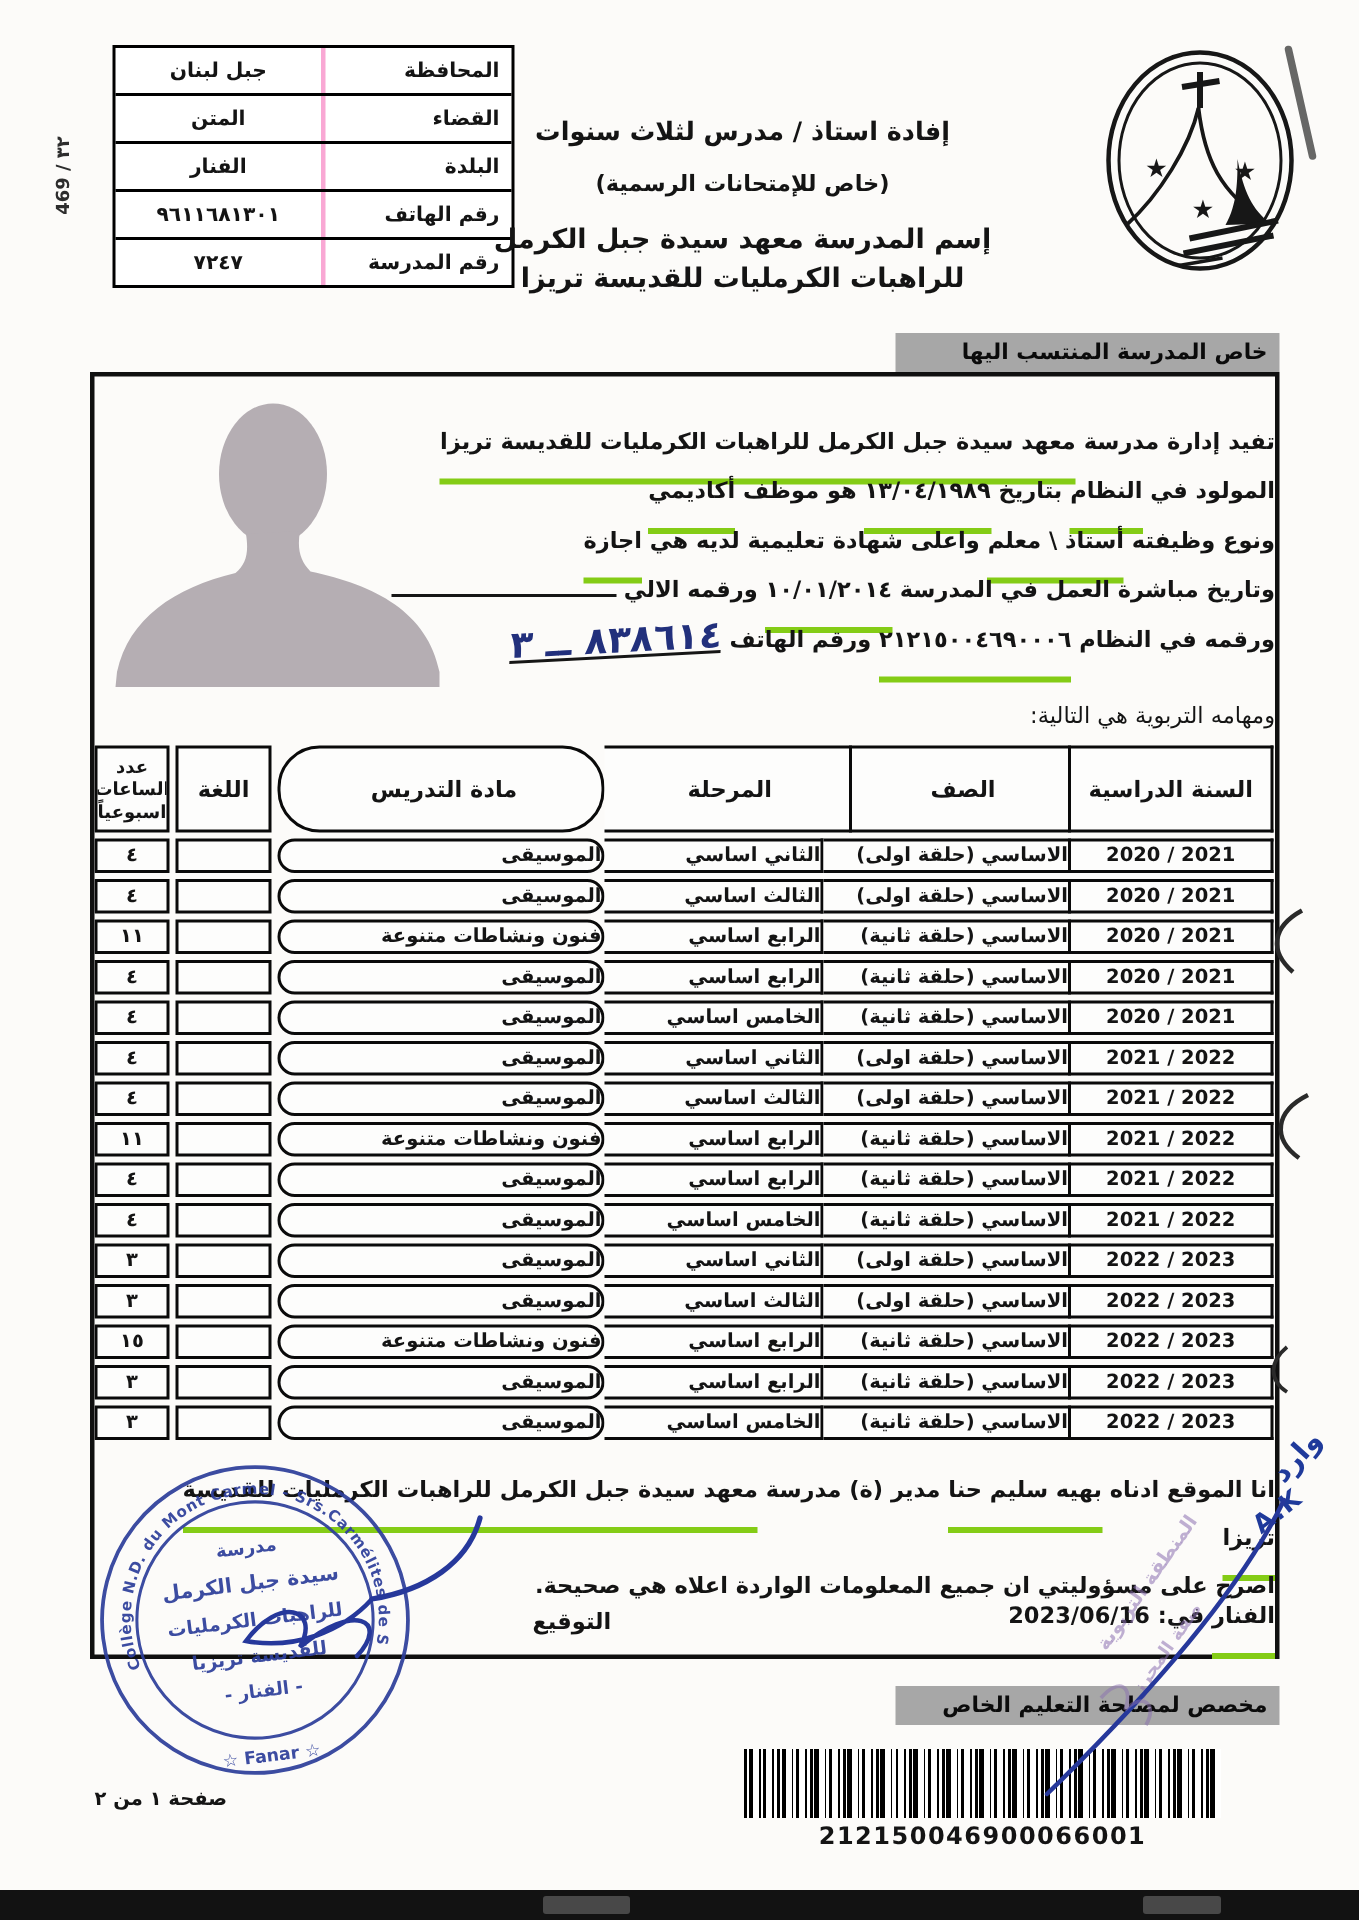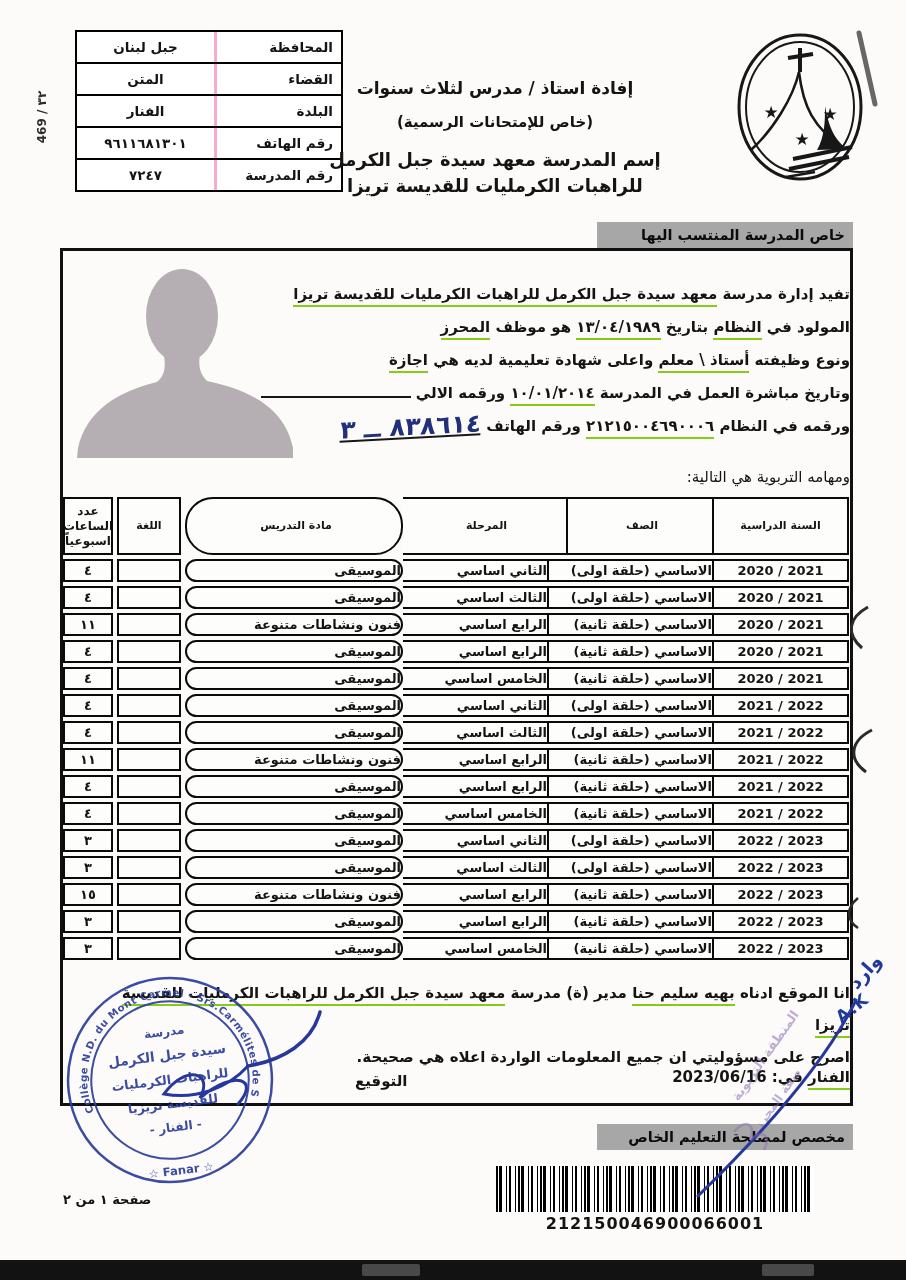--- a/index.html
+++ b/index.html
@@ -1,20 +1,20 @@
 <!DOCTYPE html>
 <html lang="ar"><head>
 <meta charset="utf-8">
 <style>
   html,body{margin:0;padding:0;background:#e9e7e3;}
   #doc{position:relative;width:906px;height:1280px;background:#fcfbf9;overflow:hidden;
        font-family:"DejaVu Sans","Liberation Sans",sans-serif;color:#141414;}
   .abs{position:absolute;}
   .rtl{direction:rtl;text-align:right;}
-  .uv{font-weight:bold;border-bottom:2px solid #84cc16;padding-bottom:2px;}
+  .uv{font-weight:bold;border-bottom:4px solid #84cc16;padding-bottom:16px;}
   
   .info-table{left:75px;top:30px;width:264px;border:2.5px solid #000;direction:rtl;background:#fff;}
   .info-row{display:flex;height:30px;border-bottom:2px solid #000;}
   .info-row:last-child{border-bottom:none;}
   .info-label{width:116px;border-left:3px solid #f9a8d4;display:flex;align-items:center;
               padding-right:8px;font-weight:bold;font-size:13.5px;}
   .info-value{flex:1;display:flex;align-items:center;justify-content:center;
               font-weight:bold;font-size:13.5px;}
   
   .titles{left:305px;top:78px;width:380px;text-align:center;direction:rtl;}
@@ -36,21 +36,21 @@
   .hw-phone{display:inline-block;font-size:25px;font-weight:bold;color:#22307c;
             transform:rotate(-3deg) skewX(-6deg);border-bottom:2px solid #161616;
             line-height:20px;vertical-align:-4px;letter-spacing:2px;}
   .tasks-heading{right:56px;top:468px;font-size:15px;font-weight:normal;}
   
   .sched{left:63px;top:497px;width:788px;}
   .trow{display:flex;margin-bottom:4px;}
   .tc{border:2px solid #0a0a0a;box-sizing:border-box;height:23px;line-height:19px;
       font-size:13px;font-weight:600;overflow:hidden;background:#fdfdfc;}
   .thead .tc{height:58px;display:flex;align-items:center;justify-content:center;
-             text-align:center;font-weight:bold;font-size:11px;line-height:1.25;}
+             text-align:center;font-weight:bold;font-size:15px;line-height:1.25;}
   .c-hours{width:50px;text-align:center;}
   .c-lang{width:64px;margin-left:4px;}
   .c-subj{width:218px;margin-left:4px;direction:rtl;padding-left:4px;border-radius:28px;}
   .c-class{width:146px;border-left:none;direction:rtl;padding-left:4px;}
   .c-stage{width:165px;border-left:none;direction:rtl;padding-left:4px;}
   .c-year{width:135px;border-left:none;text-align:center;}
   .c-subj,.c-class,.c-stage{text-align:right;}
   .thead .c-hours{font-size:12px;padding:0 2px;}
   
   .decl{right:56px;top:977px;width:760px;font-size:15px;font-weight:bold;line-height:32px;}
@@ -137,21 +137,21 @@
   <div class="abs main-box"></div>
 
   <svg class="abs" style="left:64px;top:262px;" width="246" height="196" viewBox="0 0 246 196">
     <ellipse cx="118" cy="54" rx="36" ry="47" fill="#b5aeb3"></ellipse>
     <path d="M 100,94 C 102,107 100,114 93,120 C 52,130 22,150 14,186 L 13,196 L 229,196 L 229,186
              C 221,146 186,128 143,119 C 136,112 134,104 136,92 Z" fill="#b5aeb3"></path>
   </svg>
 
   <div class="abs intro rtl">
     <div class="ln"><span>تفيد إدارة مدرسة </span><span class="uv">معهد سيدة جبل الكرمل للراهبات الكرمليات للقديسة تريزا</span></div>
-    <div class="ln"><span>المولود في </span><span class="uv">النظام</span><span> بتاريخ </span><span class="uv">١٣/٠٤/١٩٨٩</span><span> هو موظف </span><span class="uv">المحرز</span></div>
+    <div class="ln"><span>المولود في </span><span class="uv">النظام</span><span> بتاريخ </span><span class="uv">١٣/٠٤/١٩٨٩</span><span> هو موظف </span><span class="uv">أكاديمي</span></div>
     <div class="ln"><span>ونوع وظيفته </span><span class="uv">أستاذ \ معلم</span><span> واعلى شهادة تعليمية لديه هي </span><span class="uv">اجازة</span></div>
     <div class="ln"><span>وتاريخ مباشرة العمل في المدرسة </span><span class="uv">١٠/٠١/٢٠١٤</span><span> ورقمه الالي </span><span class="blank"></span></div>
     <div class="ln"><span>ورقمه في النظام </span><span class="uv">٢١٢١٥٠٠٤٦٩٠٠٠٦</span><span> ورقم الهاتف </span><span class="hw-phone">٨٣٨٦١٤ ــ ٣</span></div>
   </div>
 
   <div class="abs tasks-heading rtl">ومهامه التربوية هي التالية:</div>
 
   <div class="abs sched">
     <div class="trow thead">
       <div class="tc c-hours">عدد الساعات اسبوعياً</div>

